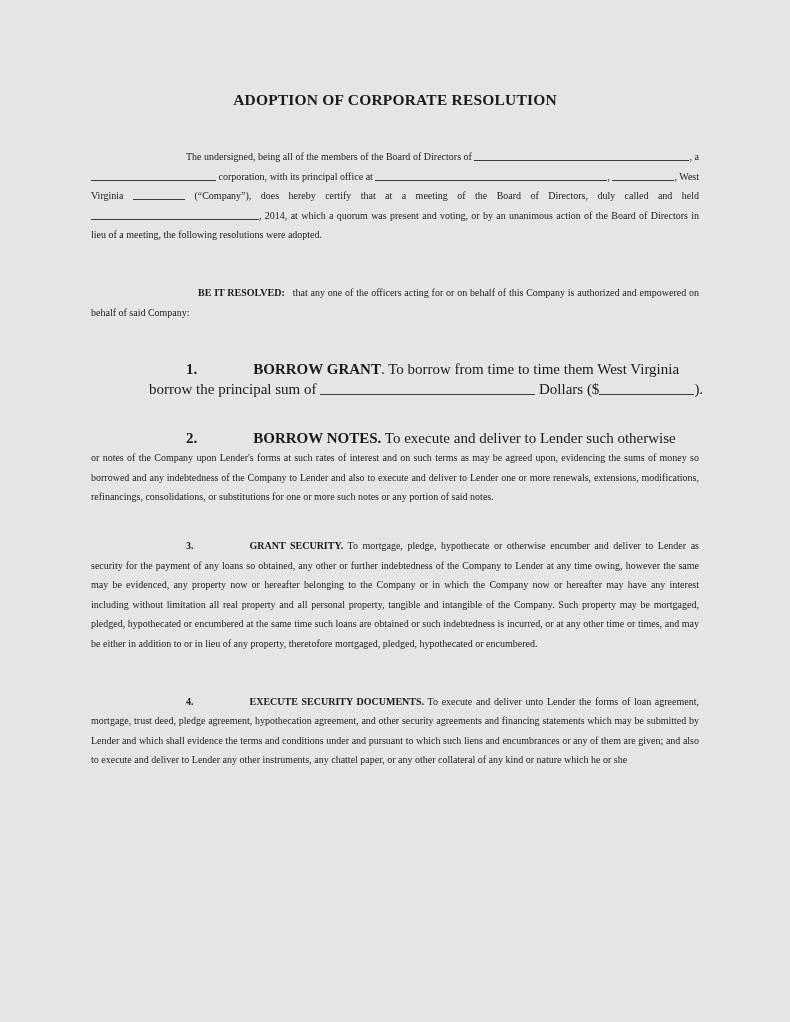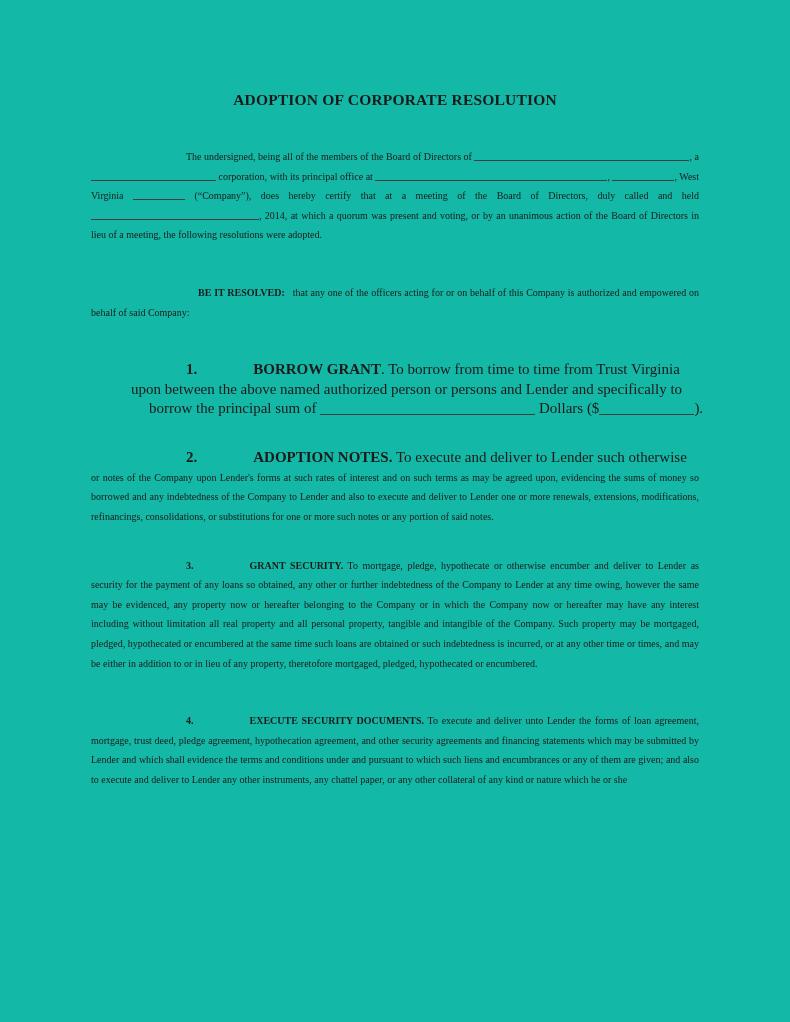--- a/index.html
+++ b/index.html
@@ -9,21 +9,21 @@
     background: #ffffff;
   }
   body {
     font-family: "Liberation Serif", "DejaVu Serif", serif;
     color: #1a1a1a;
   }
   .page {
     position: relative;
     width: 790px;
     height: 1022px;
-    background: #14b8a6;
+    background: #e5e5e5;
     overflow: hidden;
     box-sizing: border-box;
   }
   .content {
     position: absolute;
     left: 91px;
     top: 0;
     width: 608px;
   }
 
@@ -134,29 +134,28 @@
 
     <p class="para indent"><span>The undersigned, being all of the members of the Board of Directors of </span><span class="blank b-xl"></span><span>, a </span><span class="blank b-m"></span><span> corporation, with its principal office at </span><span class="blank b-xxl"></span><span>, </span><span class="blank b-xs"></span><span>, West Virginia </span><span class="blank b-xxs"></span><span> (“Company”), does hereby certify that at a meeting of the Board of Directors, duly called and held </span><span class="blank b-l"></span><span>, 2014, at which a quorum was present and voting, or by an unanimous action of the Board of Directors in lieu of a meeting, the following resolutions were adopted.</span></p>
 
     <div class="gap-lg"></div>
 
     <p class="para indent"><span class="runin">BE IT RESOLVED:</span><span class="tabgap-sm"></span><span>that any one of the officers acting for or on behalf of this Company is authorized and empowered on behalf of said Company:</span></p>
 
     <div class="gap-lg"></div>
 
     <div class="sec1">
-      <span class="l l1"><span class="num">1.</span><span class="tabgap"></span><span class="runin">BORROW GRANT</span><span>.  To borrow from time to time from Trust Virginia</span></span>
-      <span class="l l3">upon between the above named authorized person or persons and Lender and specifically to</span>
+      <span class="l l1"><span class="num">1.</span><span class="tabgap"></span><span class="runin">BORROW GRANT</span><span>.  To borrow from time to time them West Virginia</span></span>
       <span class="l l4"><span>borrow the principal sum of </span><span class="blank b-xl"></span><span> Dollars ($</span><span class="blank b-s"></span><span>).</span></span>
     </div>
 
     <div class="gap-md"></div>
 
     <div>
-      <span class="sec2-head"><span class="num">2.</span><span class="tabgap"></span><span class="runin">ADOPTION NOTES.</span><span>  To execute and deliver to Lender such otherwise</span></span>
+      <span class="sec2-head"><span class="num">2.</span><span class="tabgap"></span><span class="runin">BORROW NOTES.</span><span>  To execute and deliver to Lender such otherwise</span></span>
       <p class="para lastline-left">or notes of the Company upon Lender's forms at such rates of interest and on such terms as may be agreed upon, evidencing the sums of money so borrowed and any indebtedness of the Company to Lender and also to execute and deliver to Lender one or more renewals, extensions, modifications, refinancings, consolidations, or substitutions for one or more such notes or any portion of said notes.</p>
     </div>
 
     <div class="gap-md"></div>
 
     <p class="para indent lastline-left"><span class="num">3.</span><span class="tabgap"></span><span class="runin">GRANT SECURITY.</span><span>  To mortgage, pledge, hypothecate or otherwise encumber and deliver to Lender as security for the payment of any loans so obtained, any other or further indebtedness of the Company to Lender at any time owing, however the same may be evidenced, any property now or hereafter belonging to the Company or in which the Company now or hereafter may have any interest including without limitation all real property and all personal property, tangible and intangible of the Company.  Such property may be mortgaged, pledged, hypothecated or encumbered at the same time such loans are obtained or such indebtedness is incurred, or at any other time or times, and may be either in addition to or in lieu of any property, theretofore mortgaged, pledged, hypothecated or encumbered.</span></p>
 
     <div class="gap-lg"></div>
 
     <p class="para indent lastline-left"><span class="num">4.</span><span class="tabgap"></span><span class="runin">EXECUTE SECURITY DOCUMENTS.</span><span>  To execute and deliver unto Lender the forms of loan agreement, mortgage, trust deed, pledge agreement, hypothecation agreement, and other security agreements and financing statements which may be submitted by Lender and which shall evidence the terms and conditions under and pursuant to which such liens and encumbrances or any of them are given; and also to execute and deliver to Lender any other instruments, any chattel paper, or any other collateral of any kind or nature which he or she</span></p>

